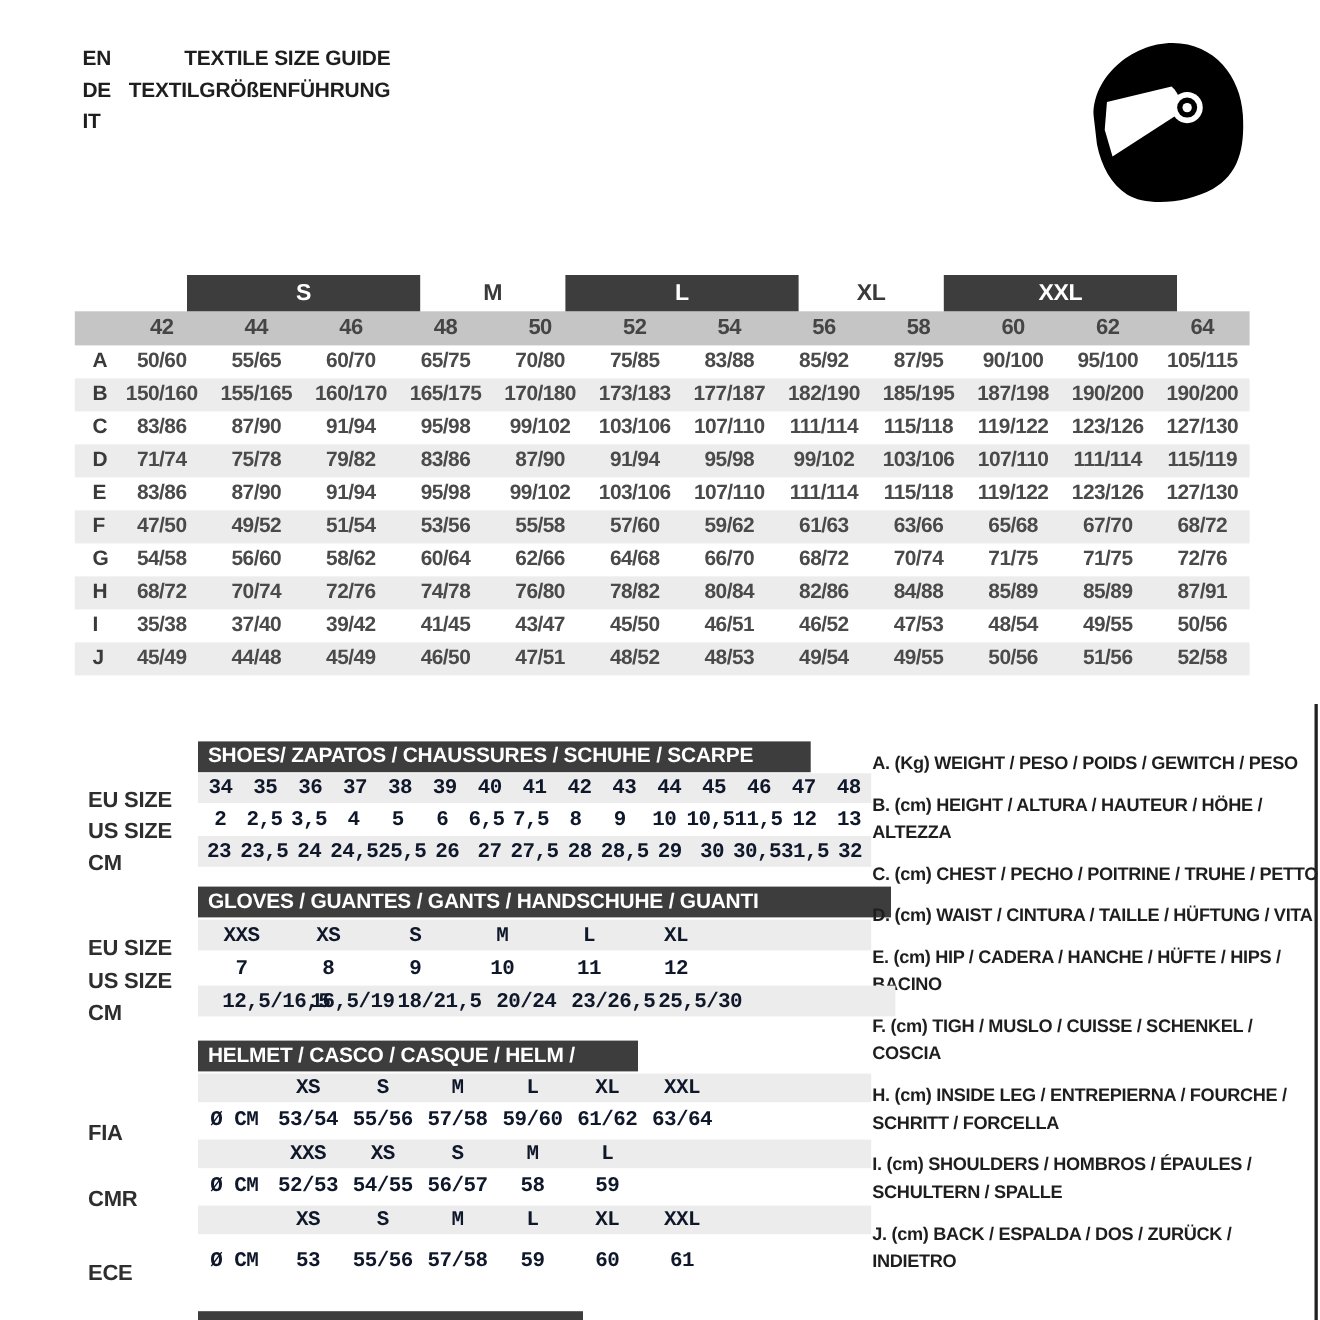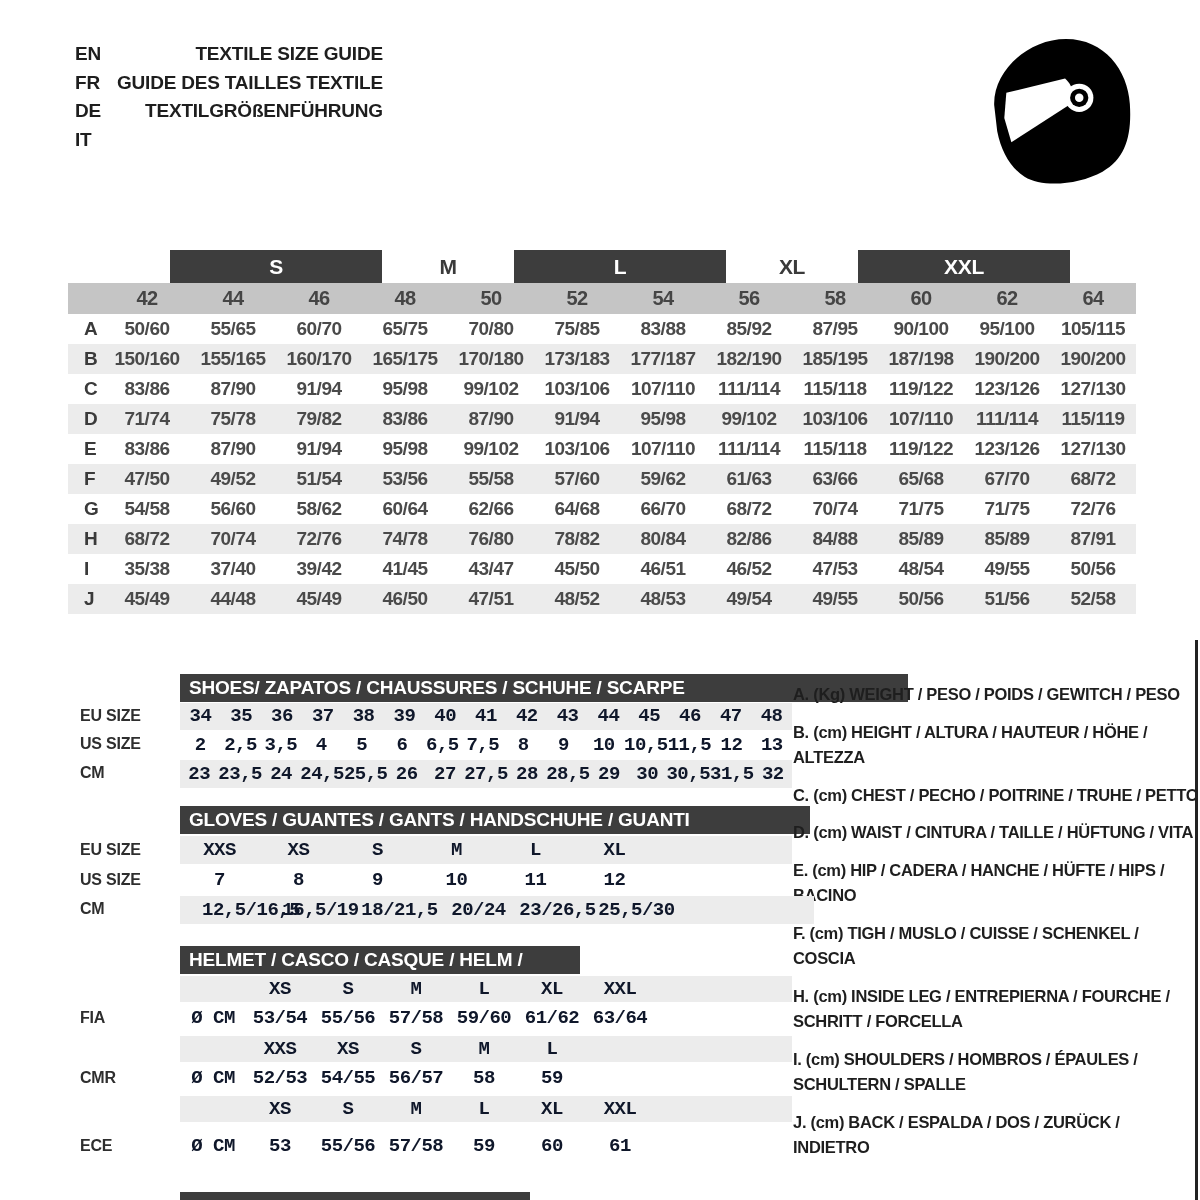--- a/index.html
+++ b/index.html
@@ -23,41 +23,37 @@
   .brow{height:30px;}
   .brow.stripe{background:#ececec;}
   .brow .cell{line-height:30px;}
   .rl{font-size:19px;line-height:30px;padding-left:16px;color:#3a3a3a;}
   
   .secbar{position:absolute;left:180px;height:28px;line-height:28px;background:#3d3d3d;color:#fff;
           font-size:19px;padding-left:9px;box-sizing:border-box;letter-spacing:-0.2px;}
   .band{position:absolute;left:180px;width:612px;display:grid;text-align:center;
         font-size:19px;letter-spacing:-0.4px;color:#0f172a;font-family:Liberation Mono, monospace;}
   .band.stripe{background:#ececec;}
-  .sidelabel{position:absolute;left:80px;font-size:16px;line-height:28px;color:#2e2e2e;letter-spacing:-0.2px;}
+  .sidelabel{position:absolute;left:80px;font-size:20px;line-height:28px;color:#2e2e2e;letter-spacing:-0.2px;margin-top:12px;}
   
   .legend{position:absolute;left:793px;top:670px;width:406px;color:#1e1e1e;}
   .litem{font-size:16.5px;line-height:25.5px;letter-spacing:-0.3px;white-space:pre-line;margin-top:12px;}
   
   .edge-right{position:absolute;right:2px;top:640px;width:3px;height:560px;background:#222;}
   .edge-bottom{position:absolute;left:180px;bottom:0;width:350px;height:8px;background:#3d3d3d;}
 </style>
 </head>
 <body>
 
 <div class="sheet">
 
   <div class="lang-block">
       <div class="lang-row">
         <div class="lang-code">EN</div>
         <div class="lang-title">TEXTILE SIZE GUIDE</div>
-      </div>
-      <div class="lang-row">
-        <div class="lang-code">FR</div>
-        <div class="lang-title">GUIDE DES TAILLES TEXTILE</div>
       </div>
       <div class="lang-row">
         <div class="lang-code">DE</div>
         <div class="lang-title">TEXTILGRÖßENFÜHRUNG</div>
       </div>
       <div class="lang-row">
         <div class="lang-code">IT</div>
       </div>
     </div>
 
@@ -242,21 +238,21 @@
           <div class="cell">48/53</div>
           <div class="cell">49/54</div>
           <div class="cell">49/55</div>
           <div class="cell">50/56</div>
           <div class="cell">51/56</div>
           <div class="cell">52/58</div>
         </div>
       </div>
   </div>
 
-  <div class="secbar" style="top:674px;width:728px">SHOES/ ZAPATOS / CHAUSSURES / SCHUHE / SCARPE</div>
+  <div class="secbar" style="top:674px;width:557px">SHOES/ ZAPATOS / CHAUSSURES / SCHUHE / SCARPE</div>
   <div class="secbar" style="top:806px;width:630px">GLOVES / GUANTES / GANTS / HANDSCHUHE / GUANTI</div>
   <div class="secbar" style="top:946px;width:400px">HELMET / CASCO / CASQUE / HELM / CASCO</div>
 
   <div class="sidelabel" style="top:702px">EU SIZE</div>
   <div class="sidelabel" style="top:730px">US SIZE</div>
   <div class="sidelabel" style="top:759px">CM</div>
   <div class="sidelabel" style="top:836px">EU SIZE</div>
   <div class="sidelabel" style="top:866px">US SIZE</div>
   <div class="sidelabel" style="top:895px">CM</div>
   <div class="sidelabel" style="top:1004px">FIA</div>

